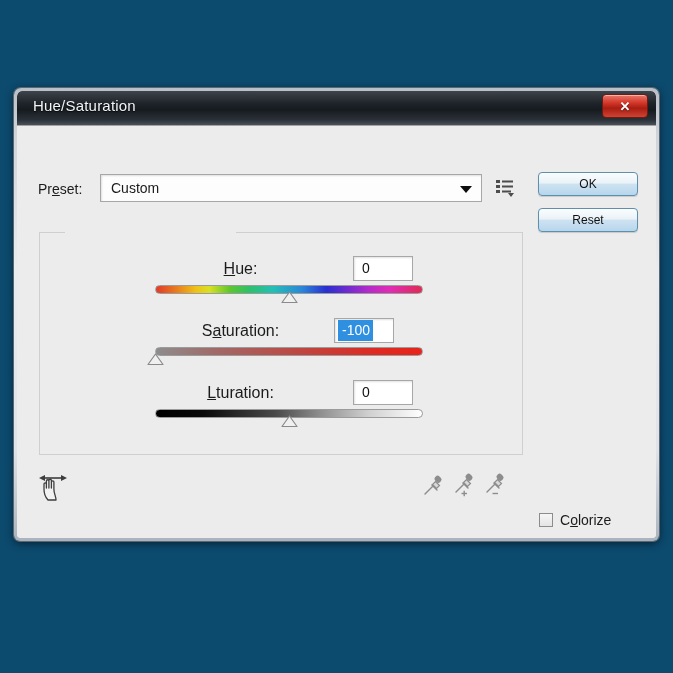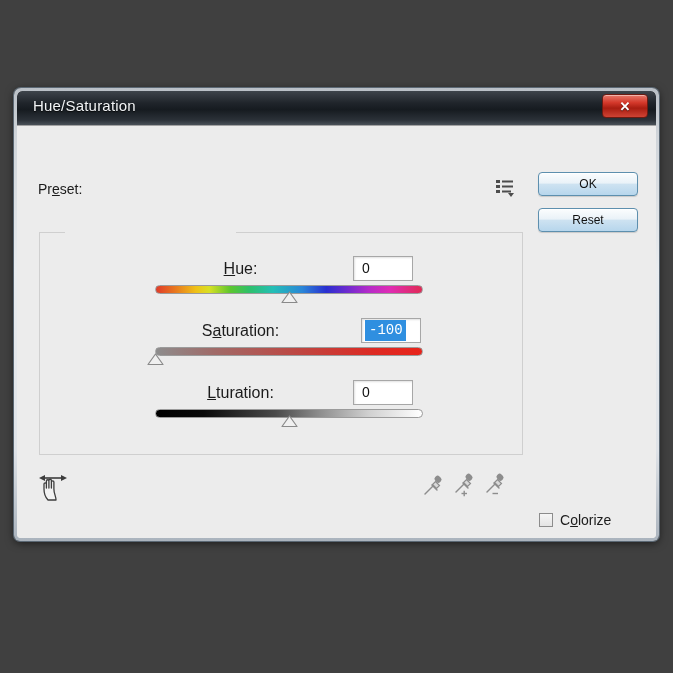--- a/index.html
+++ b/index.html
@@ -5,21 +5,21 @@
   html, body {
     margin: 0; padding: 0;
     width: 673px; height: 673px;
     background: #000;
     overflow: hidden;
     font-family: "Liberation Sans", sans-serif;
   }
   #root {
     position: relative;
     width: 673px; height: 673px;
-    background: #404040;
+    background: #0c4a6e;
   }
 
   
   .dialog {
     position: absolute;
     left: 14px; top: 88px;
     width: 645px; height: 453px;
     border-radius: 7px 7px 6px 6px;
     background: linear-gradient(180deg,#b9bfc6 0%,#cfd4d9 10%,#e9ecef 40%,#dfe3e8 80%,#aab3bd 100%);
     padding: 3px;
@@ -242,20 +242,24 @@
         <div class="title-text">Hue/Saturation</div>
         <div class="close-btn">
           <span class="close-x">✕</span>
         </div>
       </div>
 
       <div class="body">
 
         <div class="preset-label"><span>Pr</span><u>e</u><span>set:</span></div>
 
+        <div class="preset-combo">
+          <span class="preset-value">Custom</span>
+          <span class="combo-arrow"></span>
+        </div>
 
         <div class="preset-menu-icon">
           <svg width="24" height="24" viewBox="0 0 24 24">
             <rect x="3" y="4" width="4" height="3" fill="#4d4d4d"></rect>
             <rect x="9" y="4.5" width="11" height="2" fill="#4d4d4d"></rect>
             <rect x="3" y="9" width="4" height="3" fill="#4d4d4d"></rect>
             <rect x="9" y="9.5" width="11" height="2" fill="#4d4d4d"></rect>
             <rect x="3" y="14" width="4" height="3" fill="#4d4d4d"></rect>
             <rect x="9" y="14.5" width="9" height="2" fill="#4d4d4d"></rect>
             <polygon points="15,17 21,17 18,21" fill="#4d4d4d"></polygon>
@@ -275,21 +279,21 @@
         <div id="slider-rows">
             <div class="row-label" style="left: 150px; width: 147px; top: 134px;"><span></span><u>H</u><span>ue:</span></div>
             <div class="num-field" style="left: 336px; top: 130px;">0</div>
             <div class="track track-hue" style="left: 138px; top: 159px;"></div>
             <div class="thumb" style="left: 263.5px; top: 165px;">
               <svg width="17" height="13" viewBox="0 0 17 13">
                 <path d="M8.5 1 L16 11.5 L1 11.5 Z" fill="#f0f0f0" stroke="#8a8a8a" stroke-width="1.2" stroke-linejoin="round"></path>
               </svg>
             </div>
             <div class="row-label" style="left: 150px; width: 147px; top: 196px;"><span>S</span><u>a</u><span>turation:</span></div>
-            <div class="num-field selected" style="left: 344px; top: 192px; font-family: Liberation Mono, monospace;">
+            <div class="num-field selected" style="left: 317px; top: 192px;">
               <span class="num-sel">-100</span>
             </div>
             <div class="track track-sat" style="left: 138px; top: 221px;"></div>
             <div class="thumb" style="left: 129.5px; top: 227px;">
               <svg width="17" height="13" viewBox="0 0 17 13">
                 <path d="M8.5 1 L16 11.5 L1 11.5 Z" fill="#f0f0f0" stroke="#8a8a8a" stroke-width="1.2" stroke-linejoin="round"></path>
               </svg>
             </div>
             <div class="row-label" style="left: 150px; width: 147px; top: 258px;"><span></span><u>L</u><span>turation:</span></div>
             <div class="num-field" style="left: 336px; top: 254px;">0</div>

